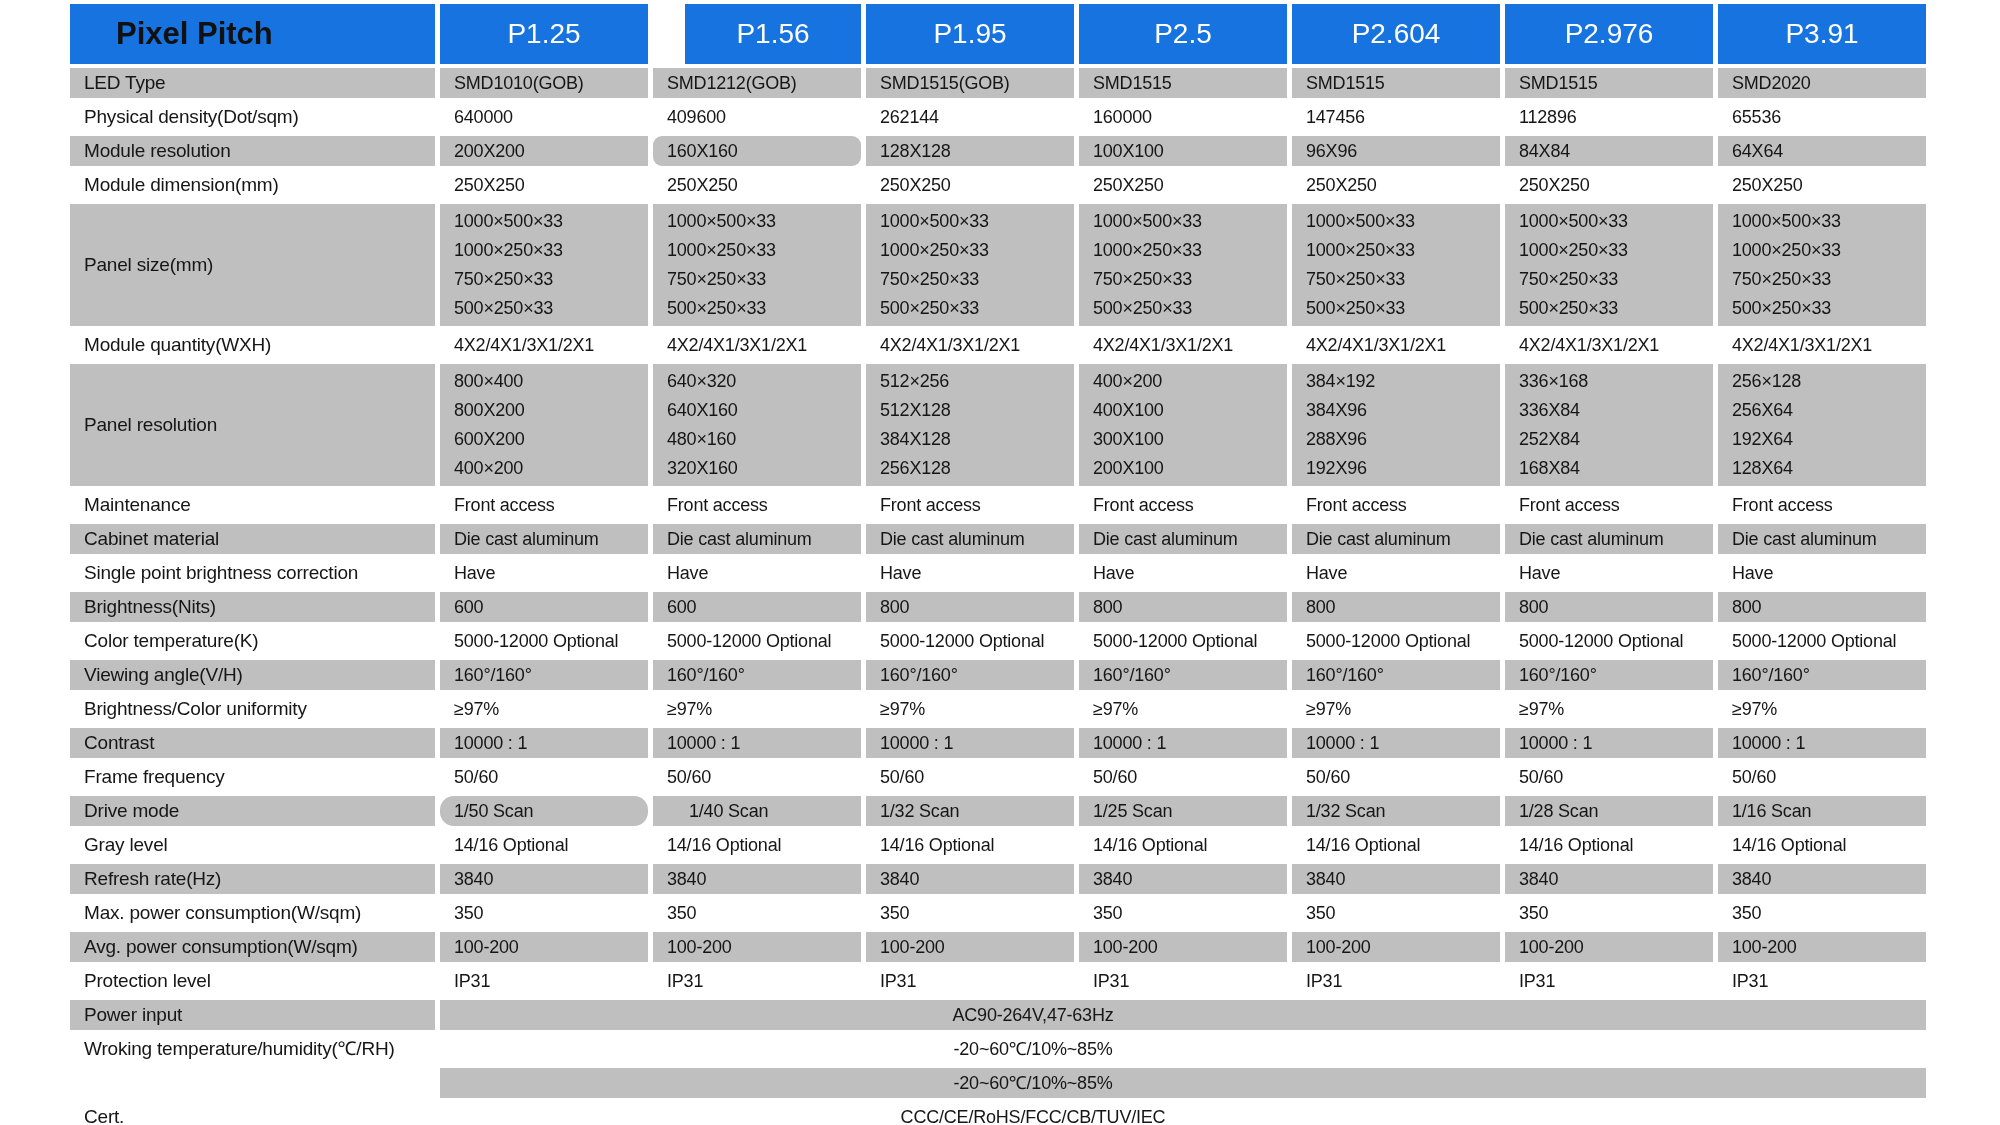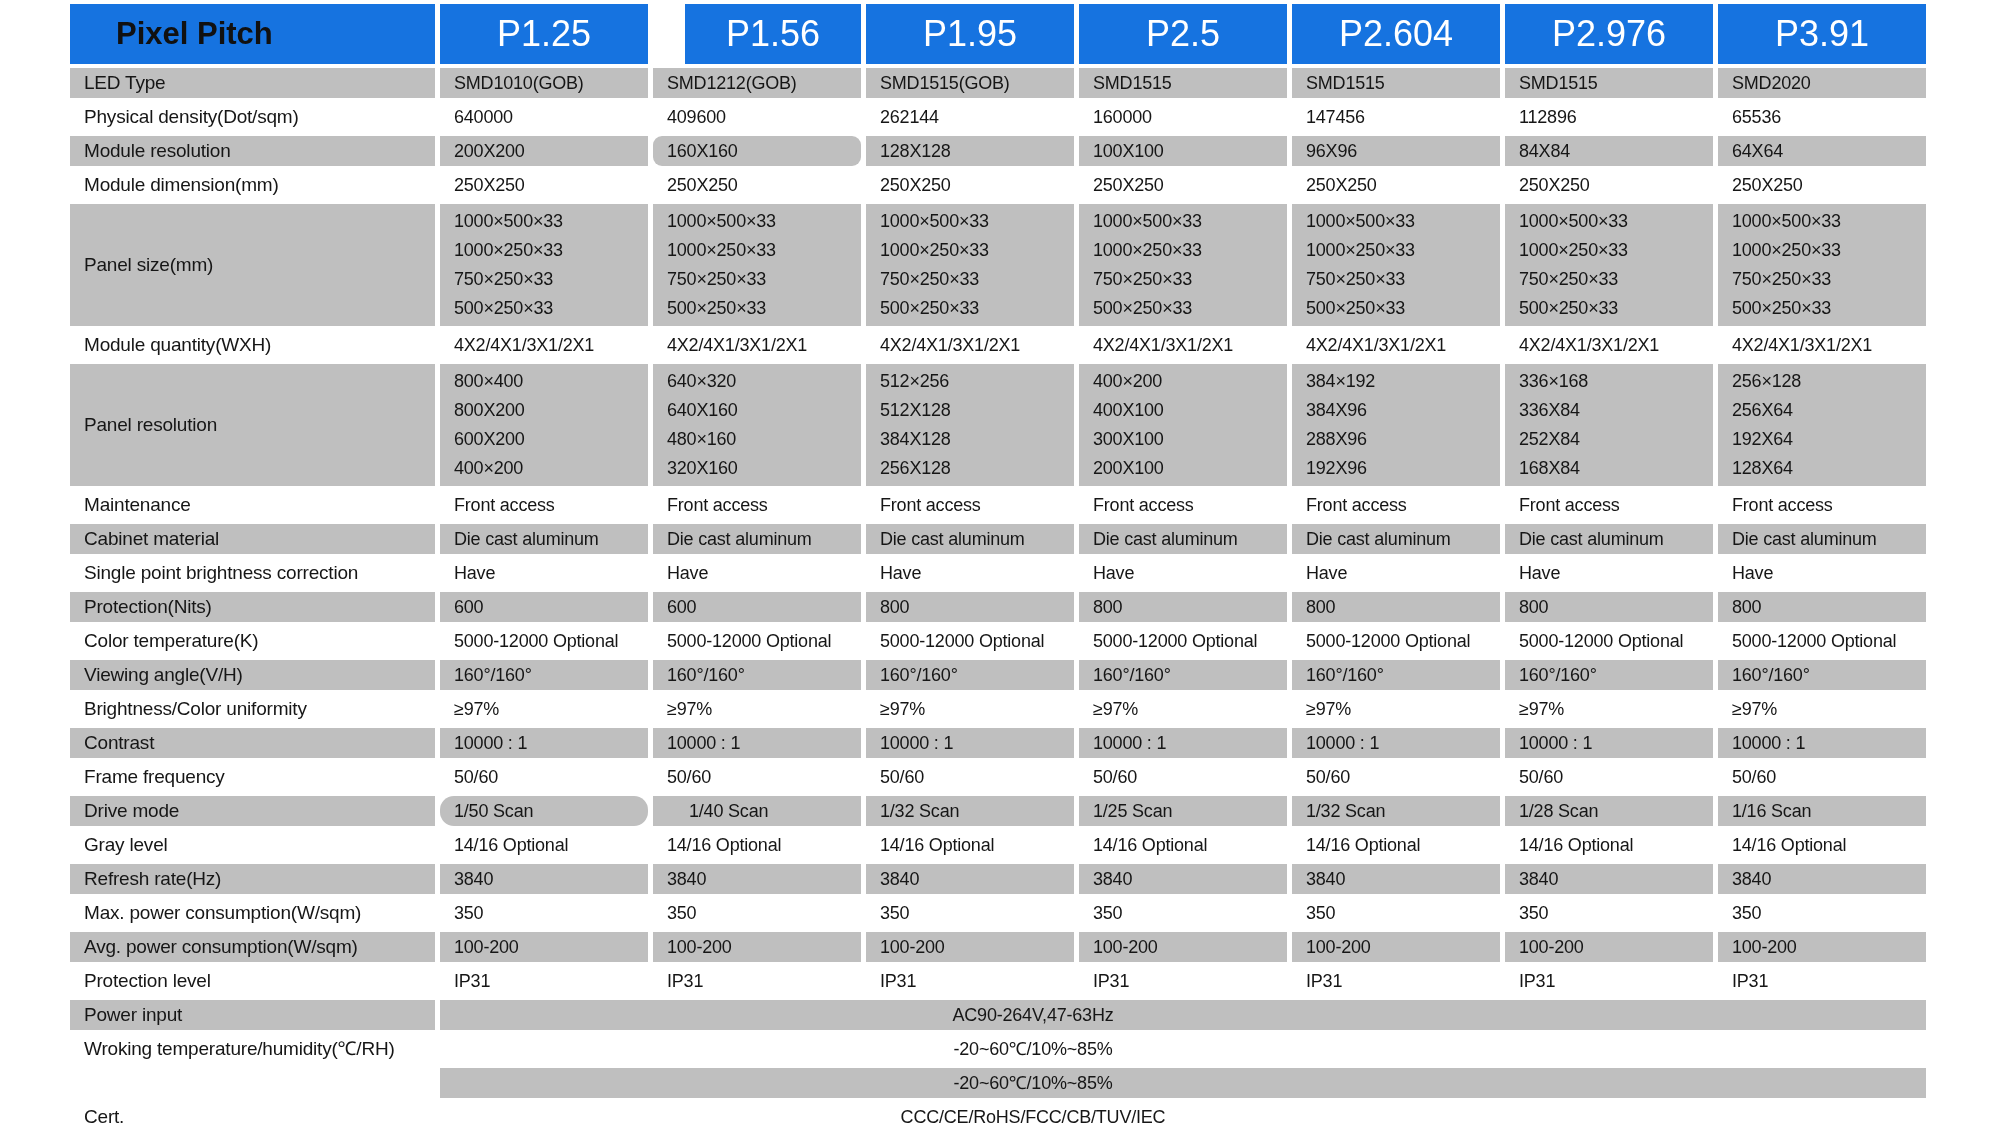--- a/index.html
+++ b/index.html
@@ -14,21 +14,21 @@
     display:flex;align-items:center;
     padding-left:14px;font-size:18px;line-height:1.15;
     letter-spacing:-0.2px;white-space:pre-line;
     min-height:30px;box-sizing:border-box;
   }
   .gray{background:var(--row-gray,#bfbfbf);}
   .label{font-size:19px;}
   .head{
     background:var(--blue,#1673e0);color:#fff;
     justify-content:center;padding-left:0;
-    font-size:36px;min-height:60px;letter-spacing:0;
+    font-size:28px;min-height:60px;letter-spacing:0;
   }
   .head-label{
     color:var(--title-text,#111);justify-content:flex-start;
     padding-left:46px;font-size:31px;font-weight:600;letter-spacing:0;
   }
   .multi{line-height:29px;}
   .merged{
     grid-column:2 / -1;justify-content:center;
     padding-left:0;padding-right:300px;
   }
@@ -160,21 +160,21 @@
     <div class="cell gray" style="min-height: 30px;">Die cast aluminum</div>
     <div class="cell gray" style="min-height: 30px;">Die cast aluminum</div>
     <div class="cell  label" style="min-height: 30px;">Single point brightness correction</div>
     <div class="cell " style="min-height: 30px;">Have</div>
     <div class="cell " style="min-height: 30px;">Have</div>
     <div class="cell " style="min-height: 30px;">Have</div>
     <div class="cell " style="min-height: 30px;">Have</div>
     <div class="cell " style="min-height: 30px;">Have</div>
     <div class="cell " style="min-height: 30px;">Have</div>
     <div class="cell " style="min-height: 30px;">Have</div>
-    <div class="cell gray label" style="min-height: 30px;">Protection(Nits)</div>
+    <div class="cell gray label" style="min-height: 30px;">Brightness(Nits)</div>
     <div class="cell gray" style="min-height: 30px;">600</div>
     <div class="cell gray" style="min-height: 30px;">600</div>
     <div class="cell gray" style="min-height: 30px;">800</div>
     <div class="cell gray" style="min-height: 30px;">800</div>
     <div class="cell gray" style="min-height: 30px;">800</div>
     <div class="cell gray" style="min-height: 30px;">800</div>
     <div class="cell gray" style="min-height: 30px;">800</div>
     <div class="cell  label" style="min-height: 30px;">Color temperature(K)</div>
     <div class="cell " style="min-height: 30px;">5000-12000 Optional</div>
     <div class="cell " style="min-height: 30px;">5000-12000 Optional</div>

